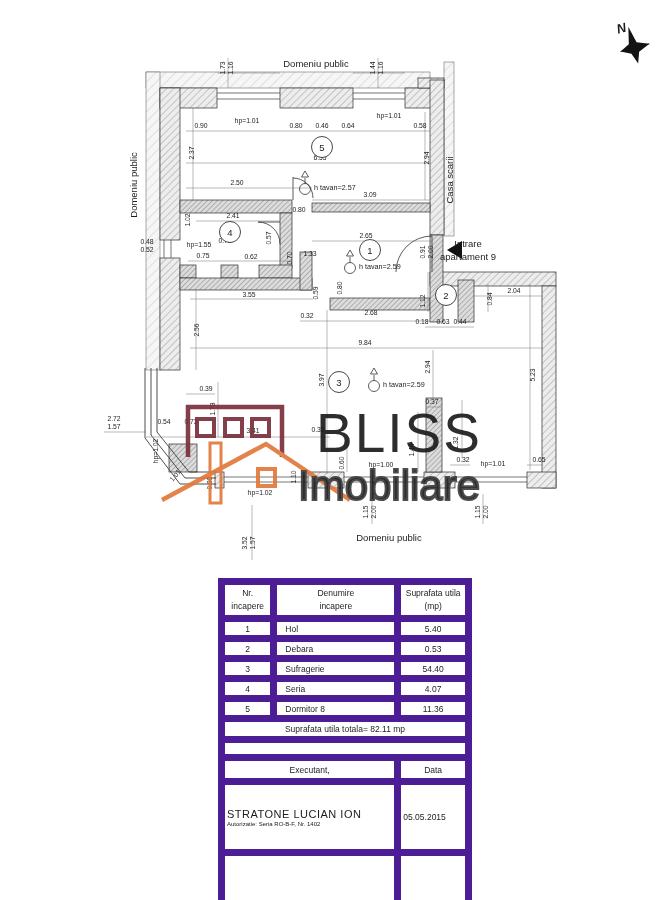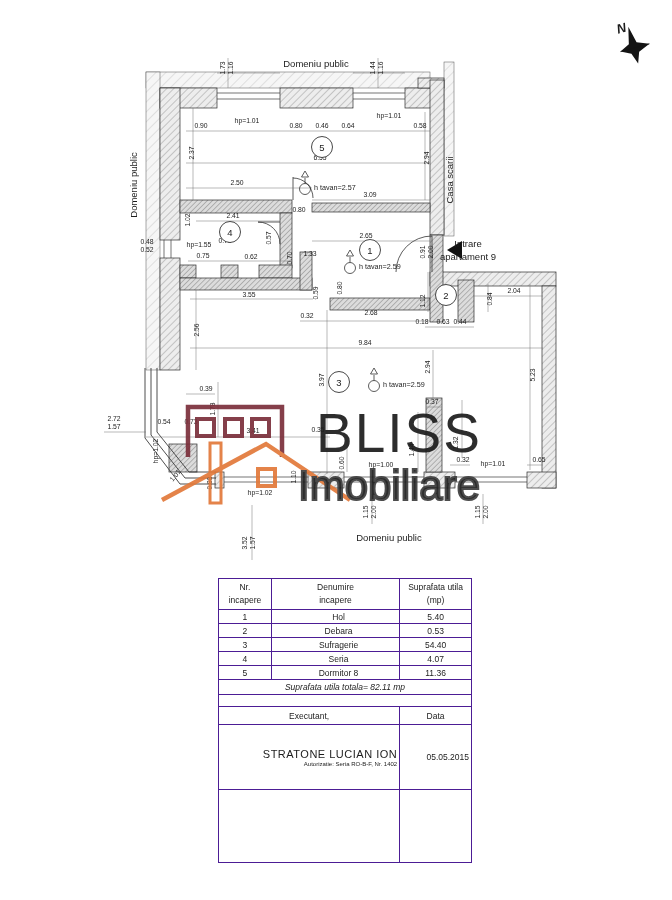--- a/index.html
+++ b/index.html
@@ -4,29 +4,29 @@
 <style>
   html,body{margin:0;padding:0;background:#fff;}
   .page{position:relative;width:672px;height:900px;background:#ffffff;overflow:hidden;
         font-family:"Liberation Sans", sans-serif;color:#1c1c1c;}
   svg text{font-family:"Liberation Sans", sans-serif;fill:#1c1c1c;}
   text.d{font-size:6.8px;text-anchor:middle;}
   text.lbl{font-size:9.5px;text-anchor:middle;}
   text.roomnum{font-size:9.5px;text-anchor:middle;}
   text.ceil{font-size:7.2px;text-anchor:start;}
   .planTable{position:absolute;left:218px;top:578px;width:254px;border-collapse:collapse;}
-  .planTable td{border:1px solid #4c1d95;font-size:8.5px;padding:0 2px;height:13px;
+  .planTable td{border:7px solid #4c1d95;font-size:8.5px;padding:0 2px;height:13px;
                 vertical-align:middle;}
   .planTable td.c{text-align:center;}
-  .planTable td.l{text-align:center;padding-left:8px;}
+  .planTable td.l{text-align:left;padding-left:8px;}
   .planTable td.hdr{text-align:center;font-size:8.5px;line-height:1.5;height:30px;}
-  .planTable td.totalRow{text-align:center;height:14px;font-style:italic;}
+  .planTable td.totalRow{text-align:center;height:14px;}
   .planTable td.spacer{height:11px;border-top:1px solid #2a2a2a;}
   .planTable td.sigHead{text-align:center;height:17px;margin-top:48px;}
-  .planTable td.bigCell{height:64px;text-align:right;vertical-align:middle;}
+  .planTable td.bigCell{height:64px;text-align:left;vertical-align:middle;}
   .planTable td.emptyCell{height:72px;}
   .sigName{font-size:11px;letter-spacing:.5px;}
   .sigAuth{font-size:6px;margin-top:1px;}
   .dateVal{font-size:10px;}
 </style>
 </head>
 <body>
 
 <div class="page">
 

